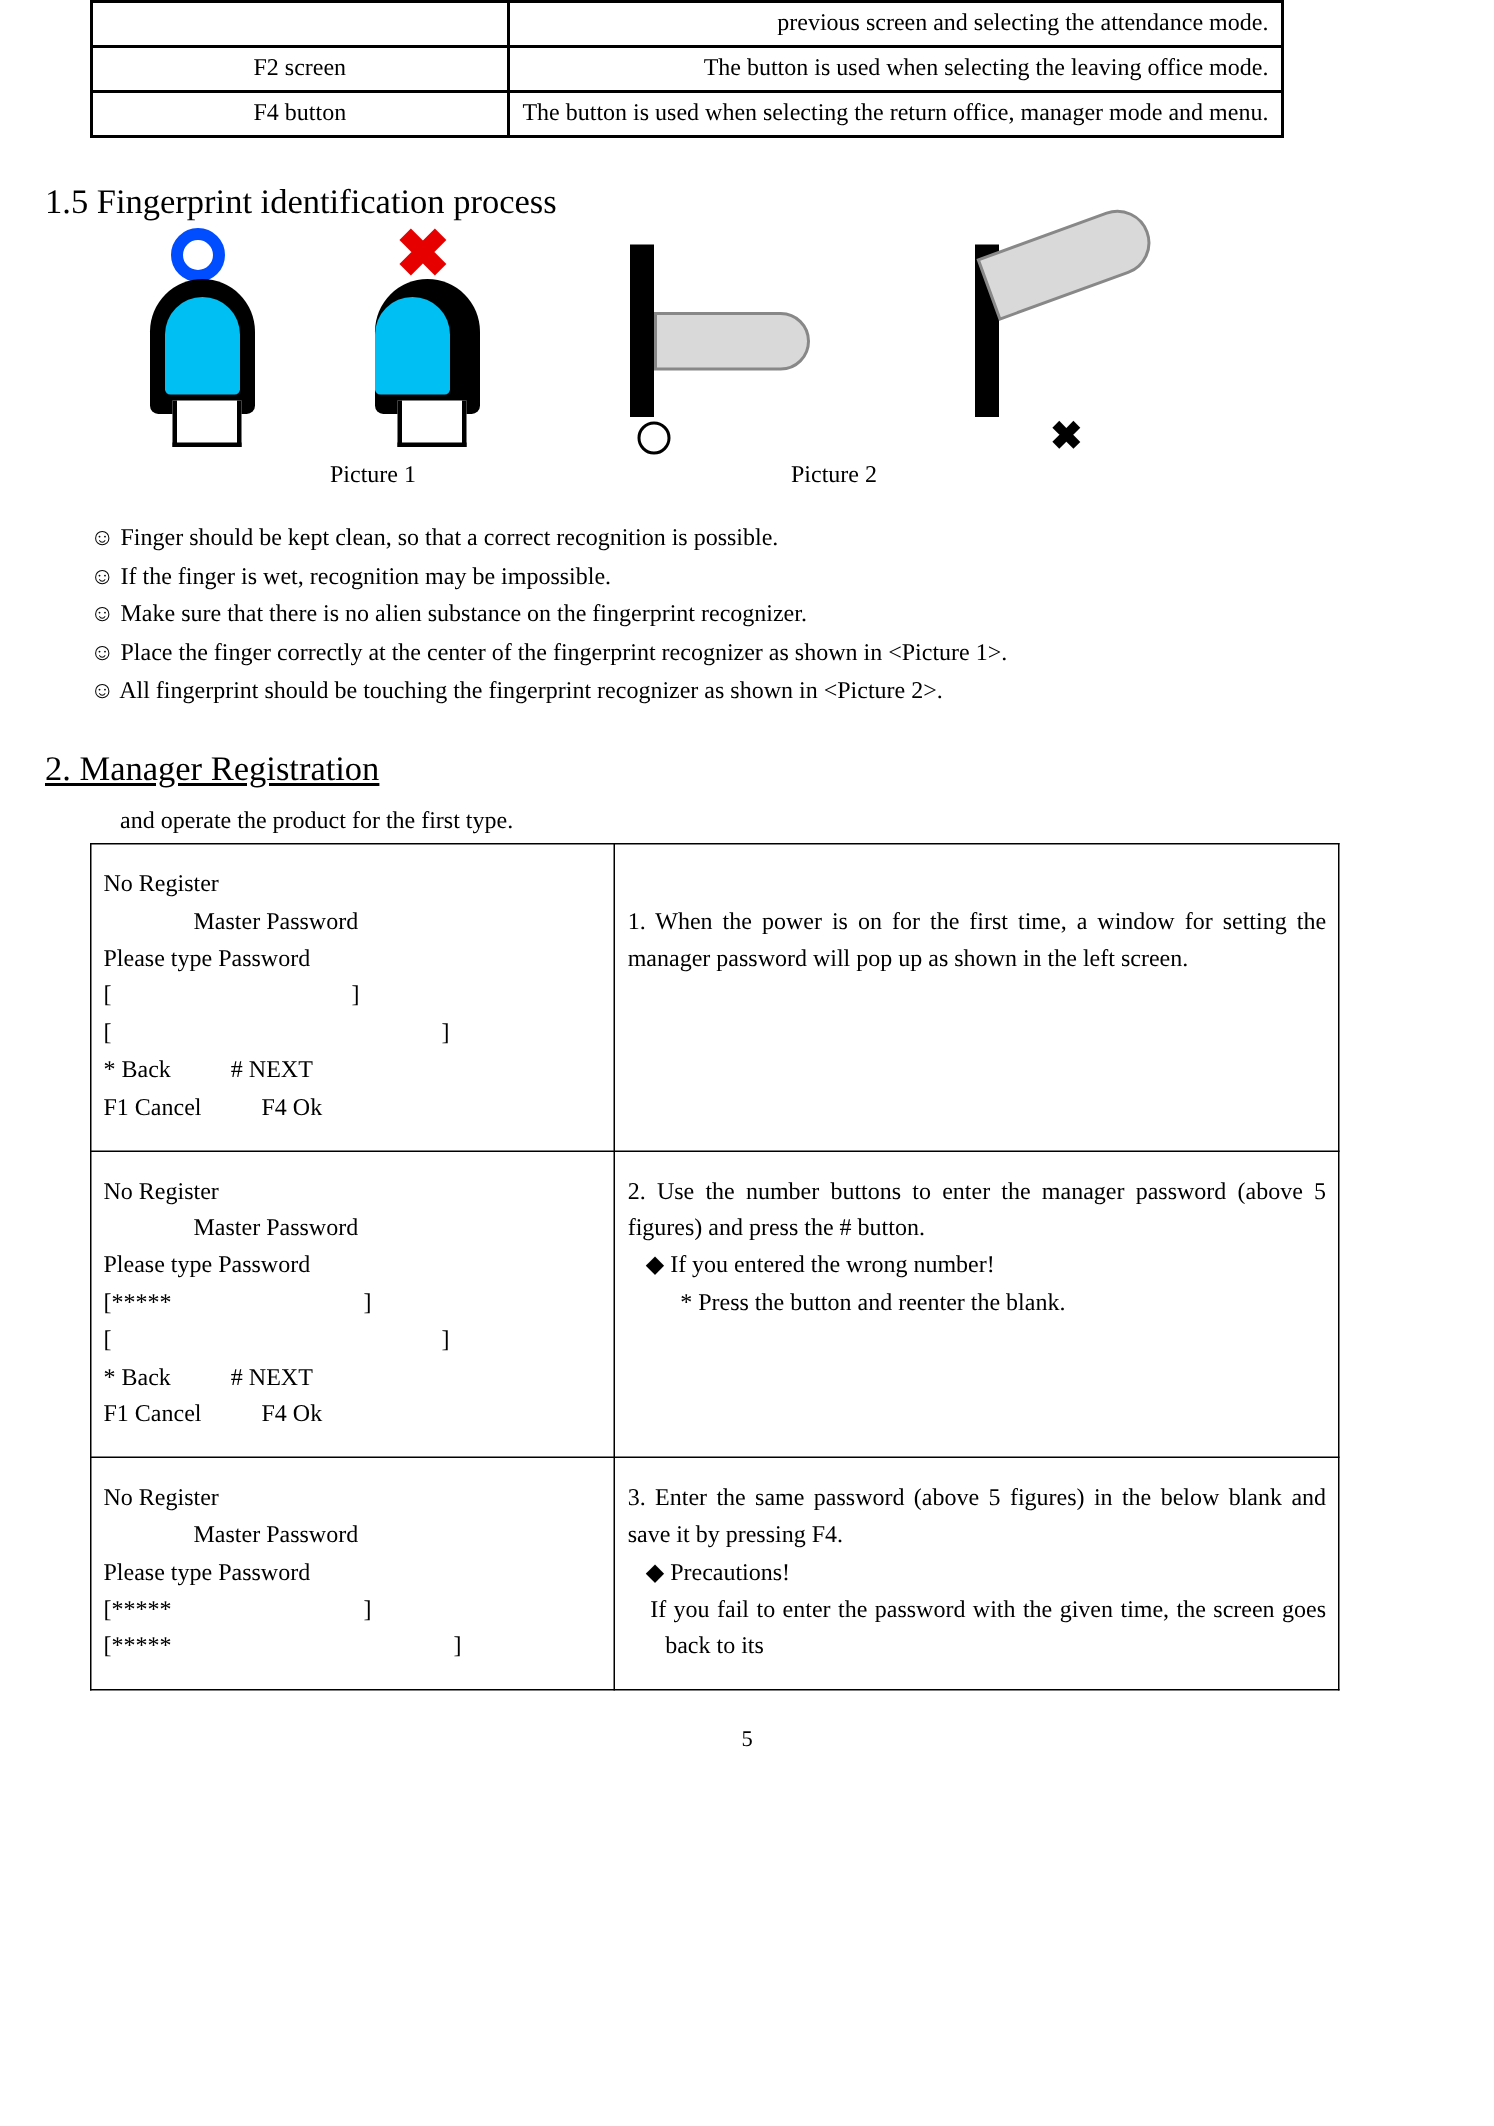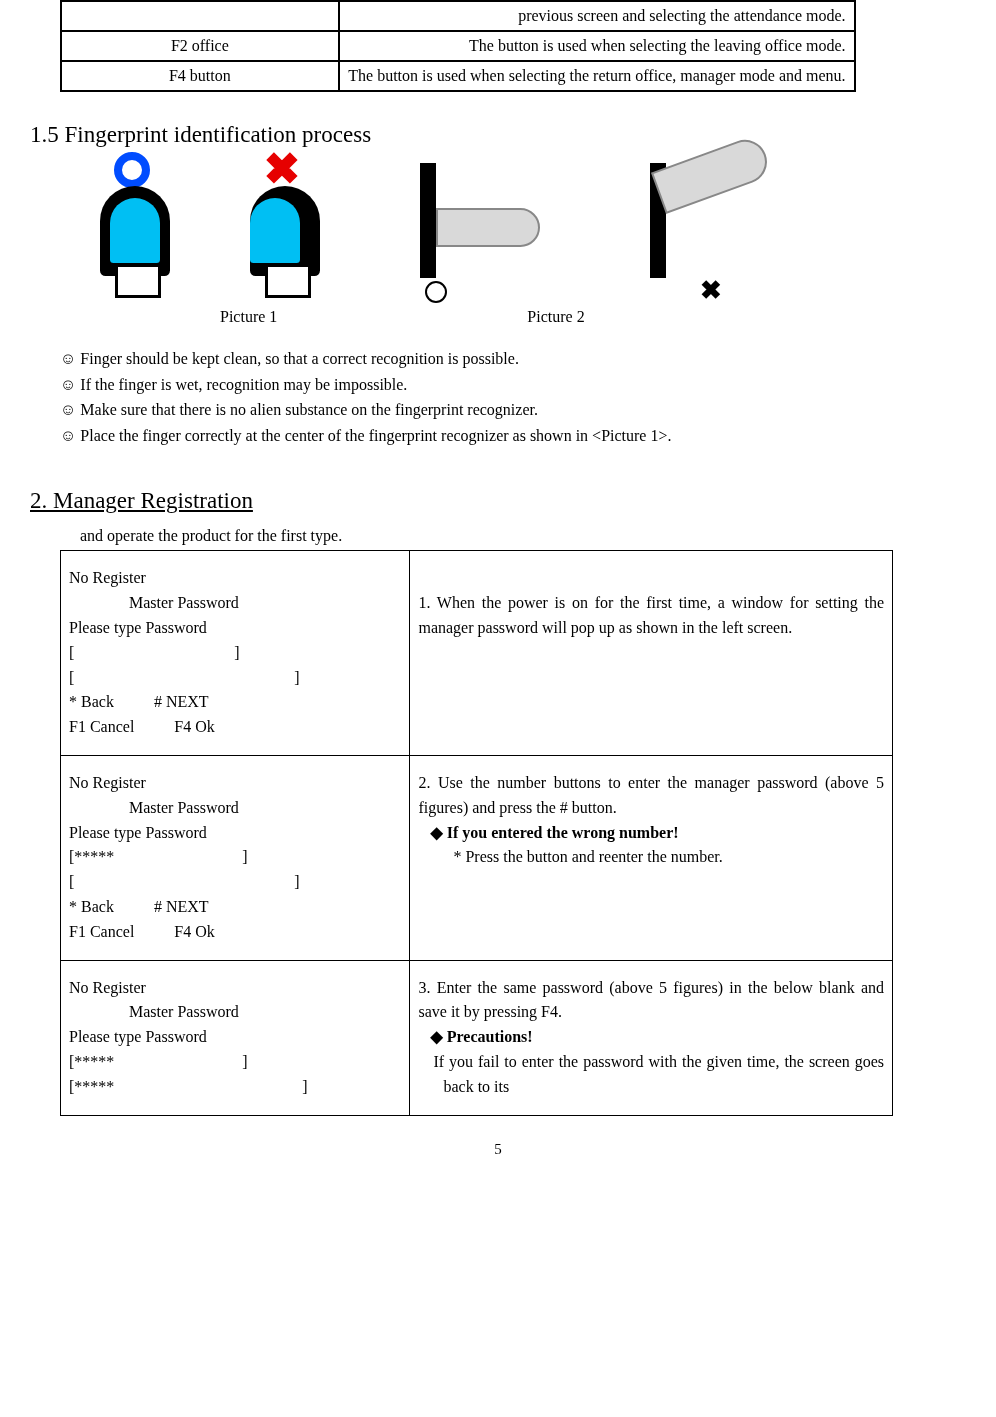--- a/index.html
+++ b/index.html
@@ -52,21 +52,21 @@
     margin-bottom: 10px;
   }
   .pic-labels {
     display: flex;
     margin: 10px 0 20px 0;
   }
   .pic-labels span {
     display: inline-block;
   }
   .bullets {
-    margin: 0 0 40px 30px;
+    margin: 0 0 26px 30px;
     line-height: 1.6;
   }
   .bullets .row {
     text-indent: -20px;
     padding-left: 20px;
   }
   .subnote {
     margin-left: 50px;
     line-height: 1.5;
     margin-bottom: 2px;
@@ -84,21 +84,21 @@
   }
   table.steps td.screen {
     width: 42%;
     font-family: Georgia, serif;
   }
   table.steps td.desc {
     width: 58%;
     text-align: justify;
   }
   .screen .center { text-align: left; padding-left: 60px; }
-  .desc .sub { padding-left: 30px; text-indent: -18px; font-weight: bold; }
+  .desc .sub { padding-left: 30px; text-indent: -18px; }
   .desc .sub2 { padding-left: 50px; text-indent: -15px; text-align: justify; }
   .desc .sub3 { padding-left: 25px; text-indent: -10px; text-align: justify; }
   .pagenum {
     text-align: center;
     margin-top: 25px;
     font-size: 15px;
   }
   
   .scanner {
     position: relative;
@@ -194,21 +194,21 @@
 
 <div class="page">
 
 <table class="buttons">
   <tbody>
         <tr>
     <td class="left"></td>
     <td class="right">previous screen and selecting the attendance mode.</td>
   </tr>
   <tr>
-    <td class="left">F2 office</td>
+    <td class="left">F2 screen</td>
     <td class="right">The button is used when selecting
  the leaving office mode.</td>
   </tr>
   <tr>
     <td class="left">F4 button</td>
     <td class="right">The button is used when selecting the
  return office, manager mode and menu.</td>
   </tr>
 </tbody>
     </table>
@@ -245,20 +245,21 @@
   <span>Picture 1</span>
   <span style="width:250px;"></span>
   <span>Picture 2</span>
 </div>
 
 <div class="bullets">
   <div class="row">☺ Finger should be kept clean, so that a correct recognition is possible.</div>
   <div class="row">☺ If the finger is wet, recognition may be impossible.</div>
   <div class="row">☺ Make sure that there is no alien substance on the fingerprint recognizer.</div>
   <div class="row">☺ Place the finger correctly at the center of the fingerprint recognizer as shown in &lt;Picture 1&gt;.</div>
+  <div class="row">☺ All fingerprint should be touching the fingerprint recognizer as shown in &lt;Picture 2&gt;.</div>
 </div>
 
 <h2 class="section underline">2. Manager Registration</h2>
 <div class="subnote">and operate the product for the first type.</div>
 
 <table class="steps">
   <tbody>
         <tr>
     <td class="screen">
       <div>No Register</div>
@@ -280,21 +281,21 @@
       <div class="center">Master Password</div>
       <div>Please type Password</div>
       <div style="white-space:pre;">[*****                                ]</div>
       <div style="white-space:pre;">[                                                       ]</div>
       <div style="white-space:pre;">* Back          # NEXT</div>
       <div style="white-space:pre;">F1 Cancel          F4 Ok</div>
     </td>
     <td class="desc">
       <div>2. Use the number buttons to enter the manager password (above 5 figures) and press the # button.</div>
       <div class="sub">◆ If you entered the wrong number!</div>
-      <div class="sub2">* Press the button and reenter the number.</div>
+      <div class="sub2">* Press the button and reenter the blank.</div>
     </td>
   </tr>
   <tr>
     <td class="screen" style="border-bottom:1.5px solid #000;">
       <div>No Register</div>
       <div class="center">Master Password</div>
       <div>Please type Password</div>
       <div style="white-space:pre;">[*****                                ]</div>
       <div style="white-space:pre;">[*****                                               ]</div>
     </td>

